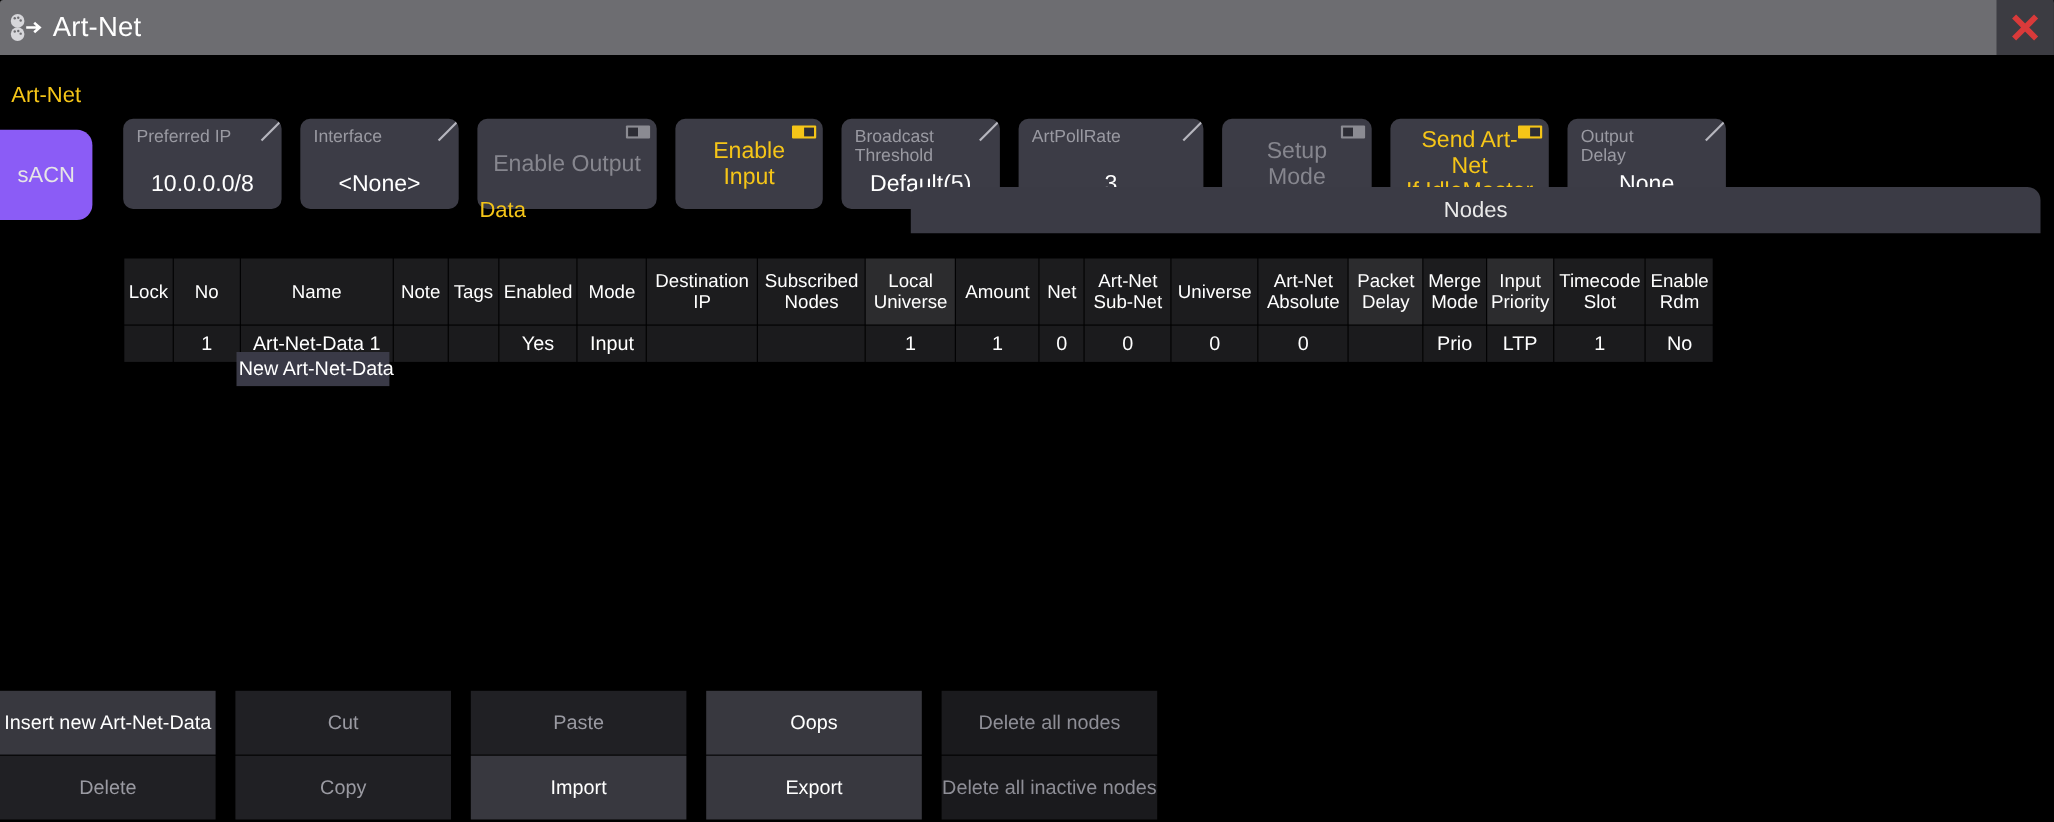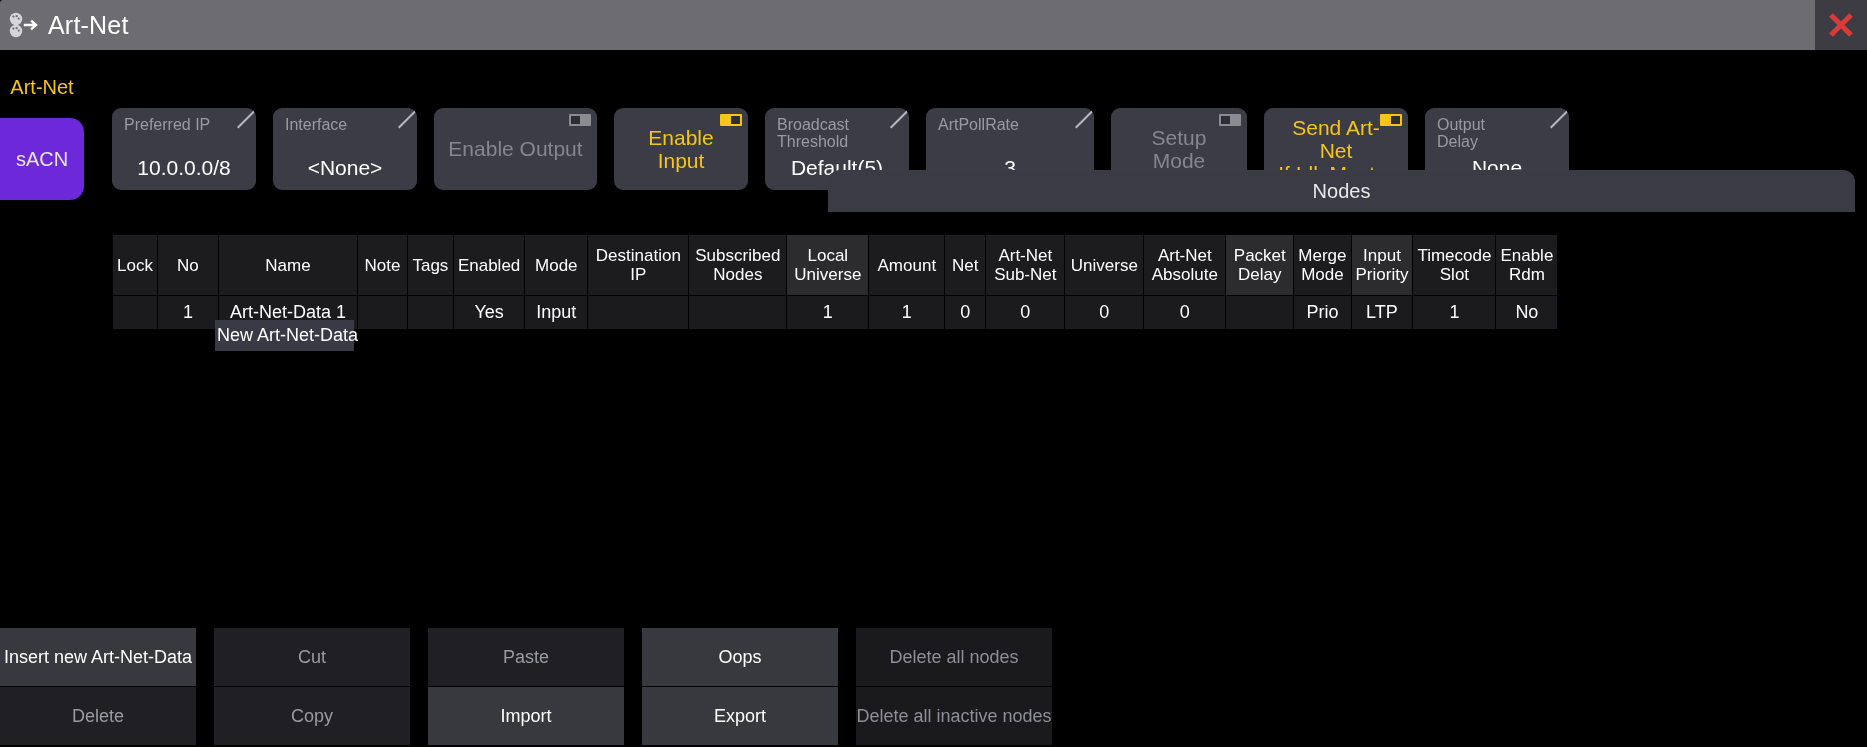--- a/index.html
+++ b/index.html
@@ -29,21 +29,21 @@
 
   
   .vtabs { position: absolute; left: 0; top: 56px; width: 84px; }
   .vtab {
     width: 84px; height: 56px;
     display:flex; align-items:center; justify-content:center;
     font-size: 20px; color: #d8d8d8;
   }
   .vtab.active { color: #f5c518; background: transparent; height: 62px; }
   .vtab.inactive {
-    background: #6d28d9; color:#e6e6e6;
+    background: #8b5cf6; color:#e6e6e6;
     border-top-right-radius: 14px; border-bottom-right-radius: 14px;
     border-top-left-radius: 0; border-bottom-left-radius: 0;
     height: 82px;
   }
 
   
   .toprow { position: absolute; left: 112px; top: 64px; display: flex; gap: 17px; }
   .tbtn {
     position: relative;
     background: #3c3c46;
@@ -241,20 +241,23 @@
     <div class="tbtn" style="width:144px">
       <span class="corner-diag"></span>
       <div class="lbl">Output
 Delay</div>
       <div class="val">None</div>
     </div>
 
   </div>
 
   <div class="htabs">
+    <div class="htab-data">
+      <span>Data</span>
+    </div>
     <div class="htab-nodes">
       <span>Nodes</span>
     </div>
   </div>
 
   <div class="tablewrap">
     <table class="grid">
       <thead>
         <tr>
           <th style="width:43px">Lock</th>

